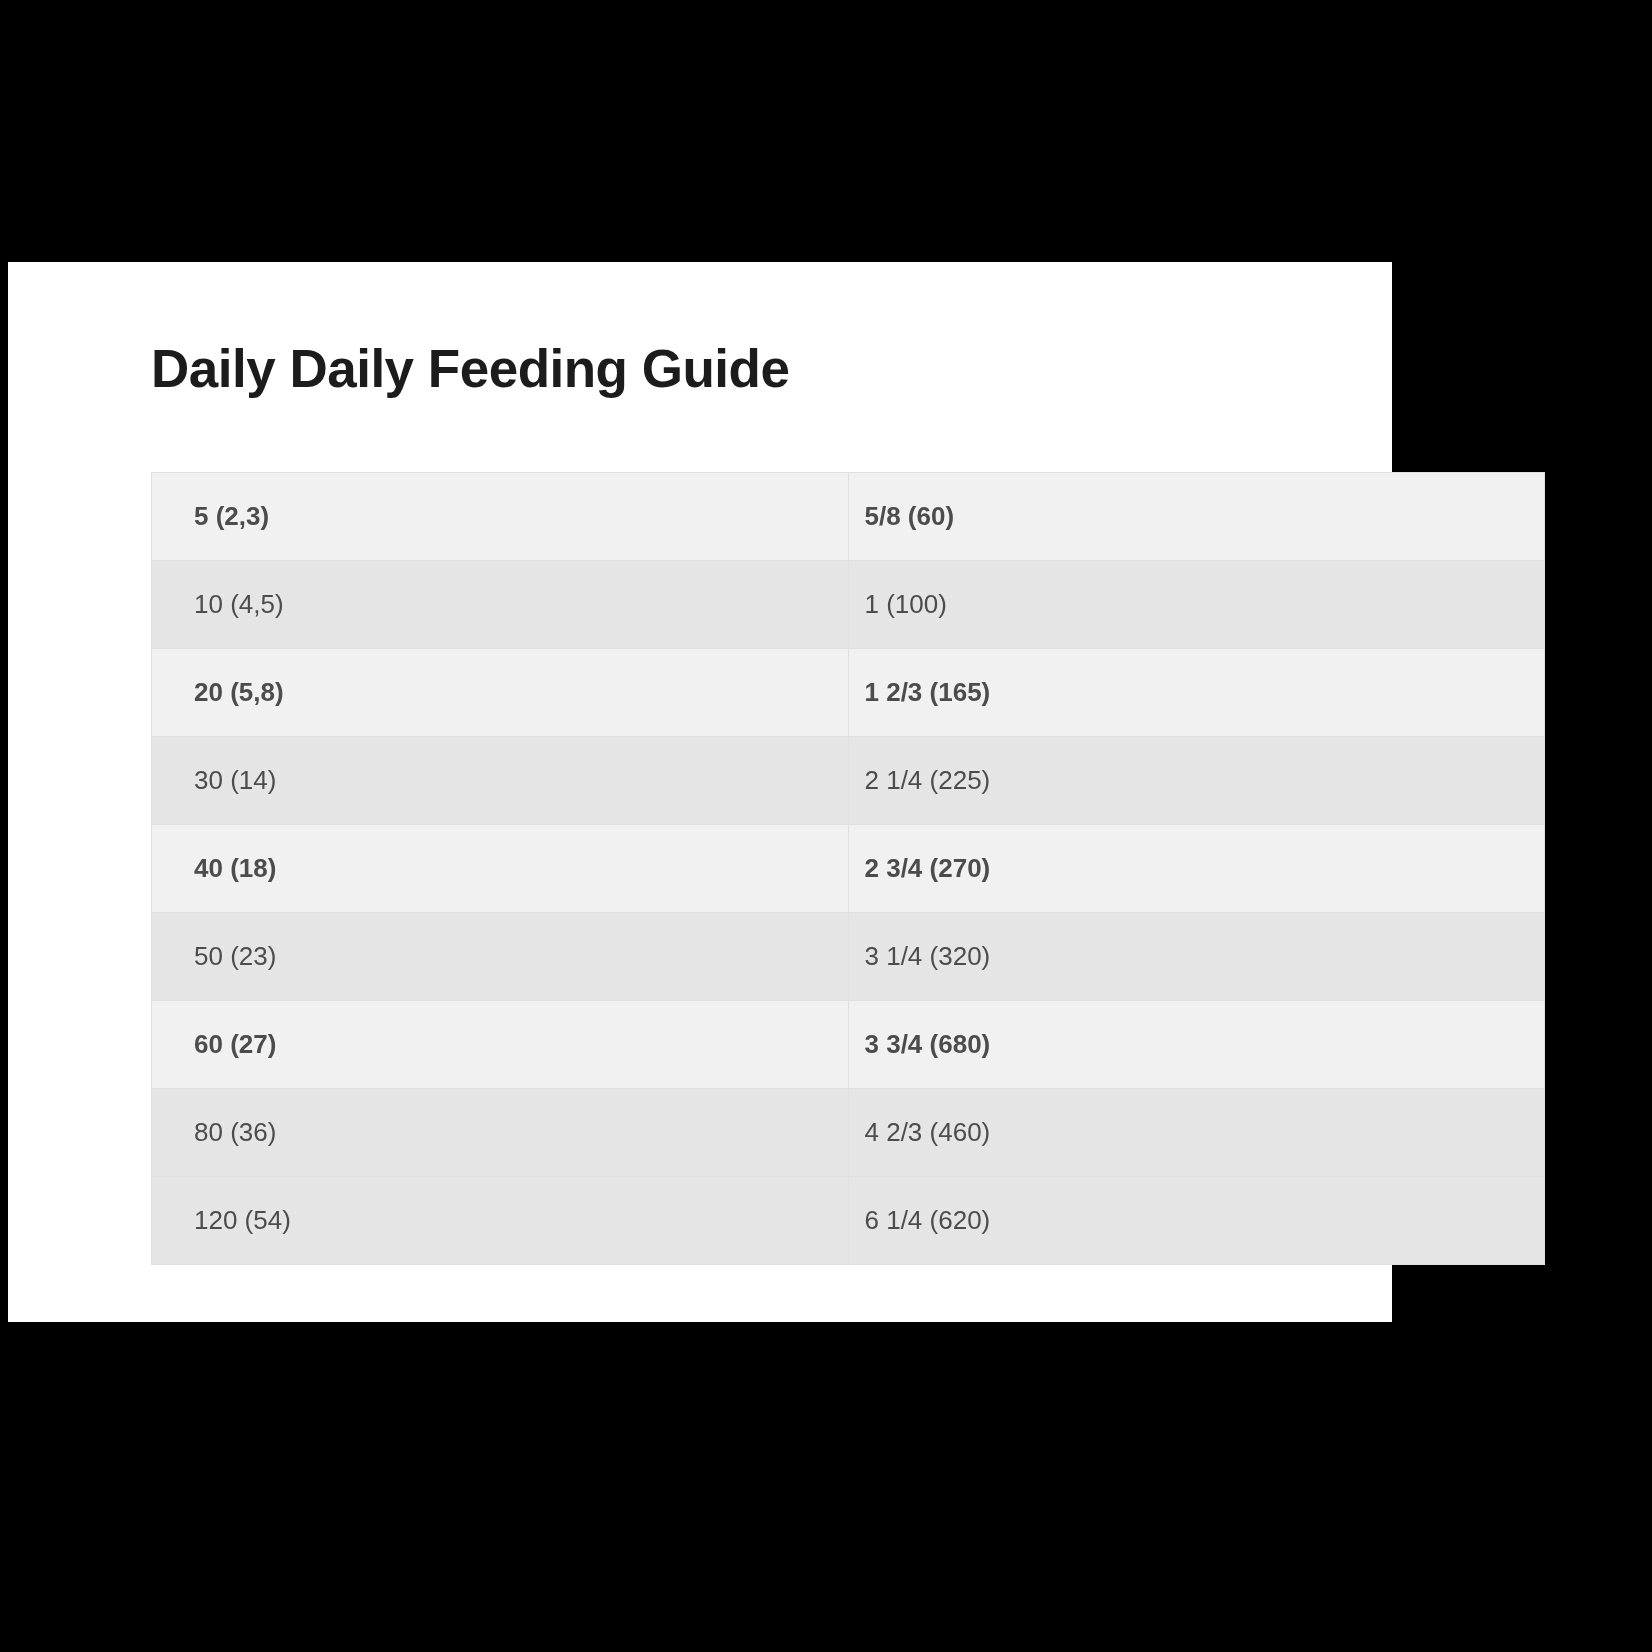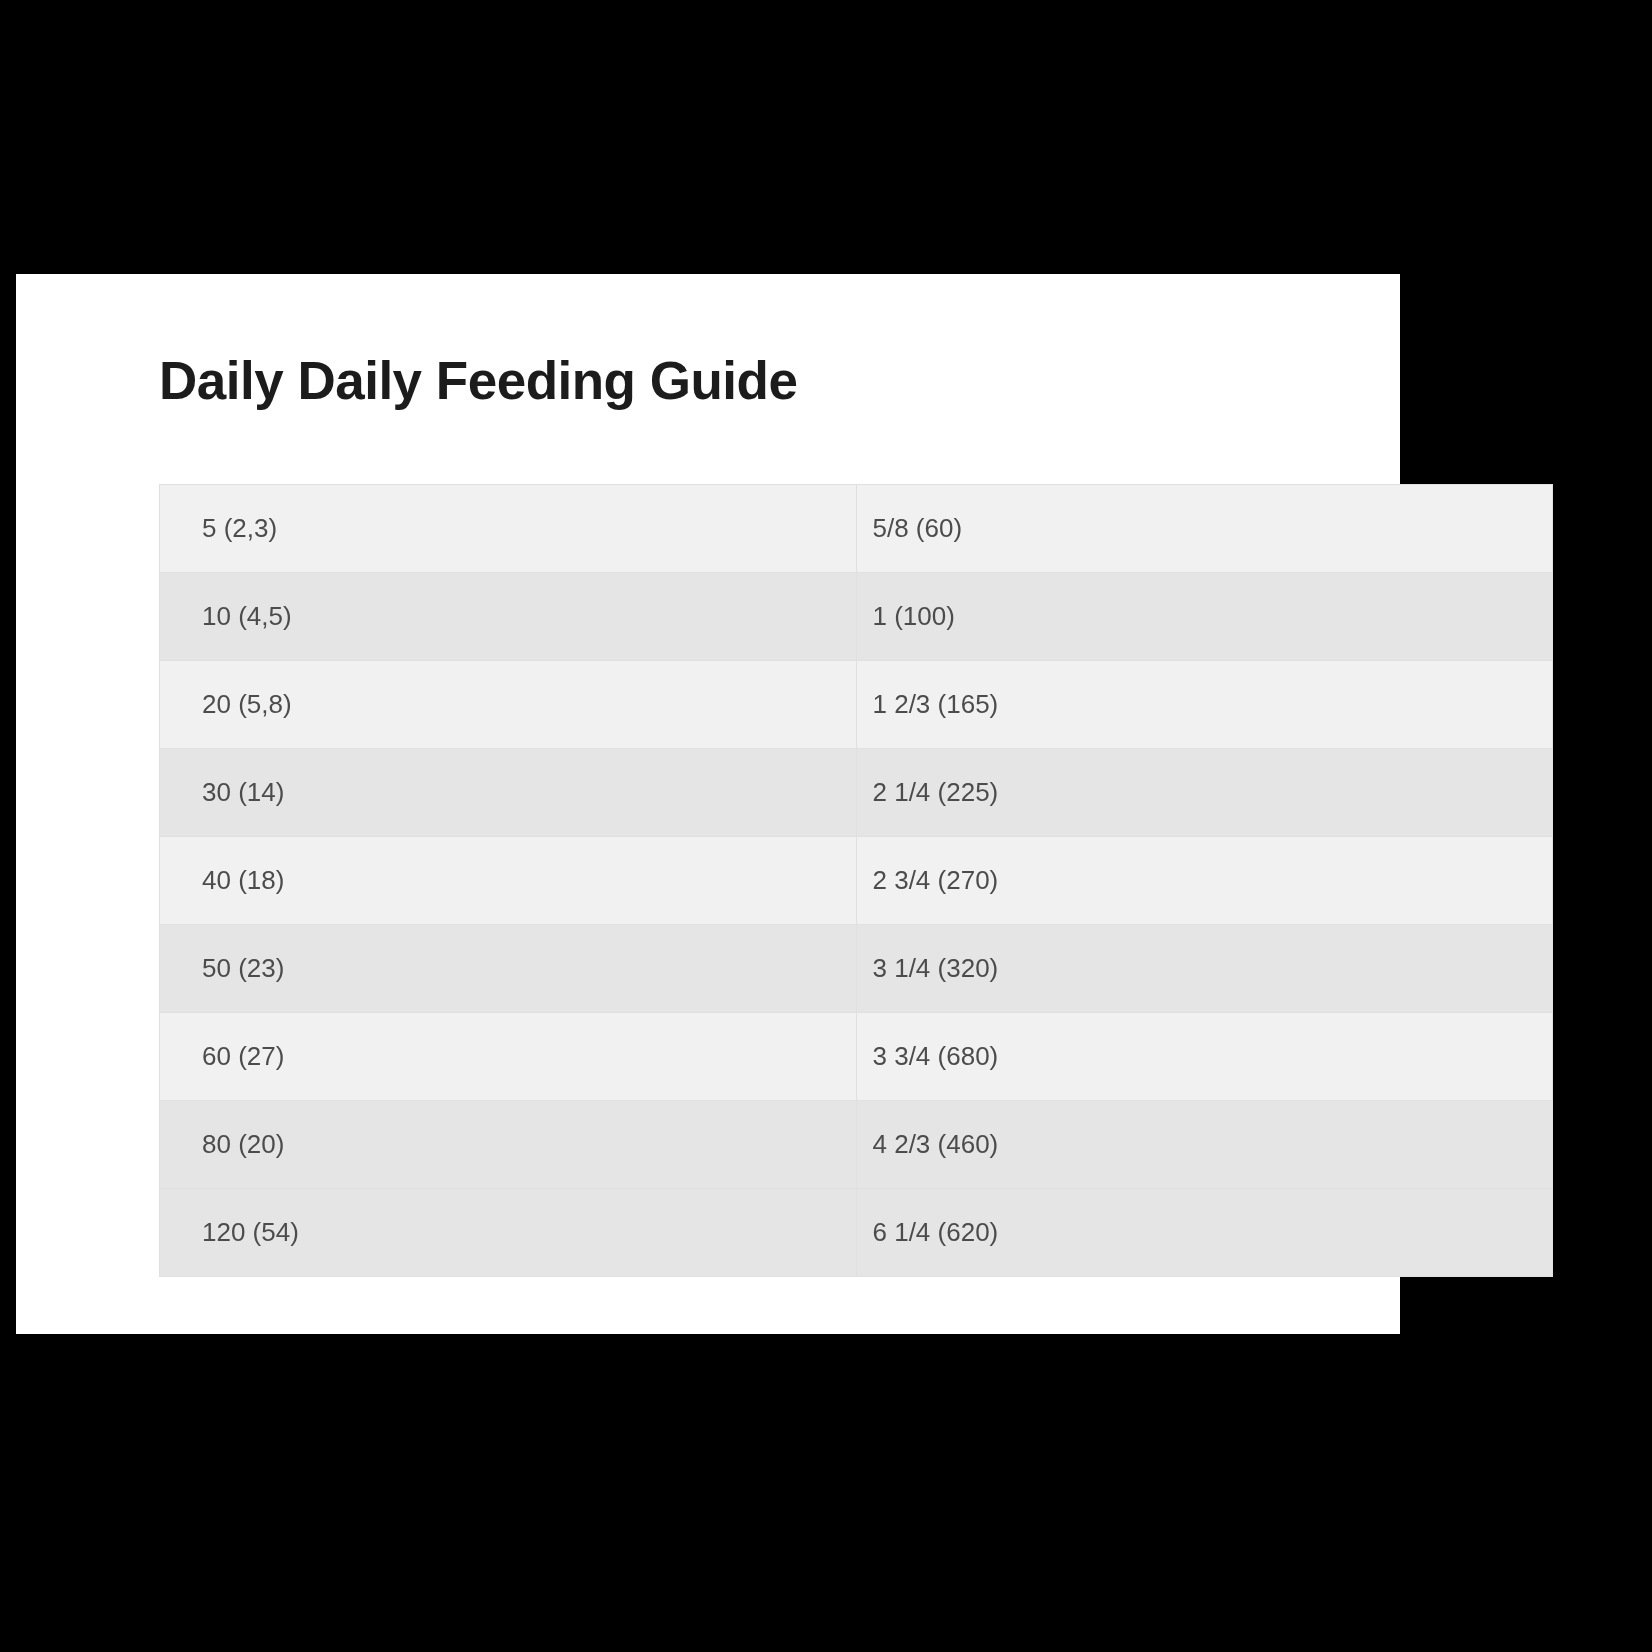--- a/index.html
+++ b/index.html
@@ -14,27 +14,26 @@
     font-family: "Liberation Sans", sans-serif;
   }
   .screen {
     position: relative;
     width: 1652px;
     height: 1652px;
     background: #000000;
   }
   .page {
     position: absolute;
-    left: 16px;
+    left: 8px;
     top: 262px;
     width: 1384px;
     height: 1060px;
     background: #ffffff;
     box-sizing: border-box;
-    margin-top: 12px;
   }
   .content {
     position: absolute;
     left: 143px;
     top: 0;
     width: 1394px;
   }
   .page-title {
     margin: 0;
     padding: 75px 0 0 0;
@@ -59,20 +58,21 @@
     color: #4c4c4c;
     vertical-align: middle;
     font-family: "Liberation Sans", sans-serif;
     box-sizing: border-box;
   }
   .feeding-table td.col-amount {
     padding-left: 16px;
   }
   .feeding-table tr.odd td {
     background: #f1f1f1;
+    font-weight: bold;
   }
   .feeding-table tr.even td {
     background: #e5e5e5;
   }
   .col-weight { width: 50%; }
   .col-amount { width: 50%; }
 </style>
 </head>
 <body>
 
@@ -105,21 +105,21 @@
           </tr>
           <tr class="even">
             <td class="col-weight">50 (23)</td>
             <td class="col-amount">3 1/4 (320)</td>
           </tr>
           <tr class="odd">
             <td class="col-weight">60 (27)</td>
             <td class="col-amount">3 3/4 (680)</td>
           </tr>
           <tr class="even">
-            <td class="col-weight">80 (20)</td>
+            <td class="col-weight">80 (36)</td>
             <td class="col-amount">4 2/3 (460)</td>
           </tr>
           <tr class="even">
             <td class="col-weight">120 (54)</td>
             <td class="col-amount">6 1/4 (620)</td>
           </tr>
         </tbody>
       </table>
     </div>
   </div>

